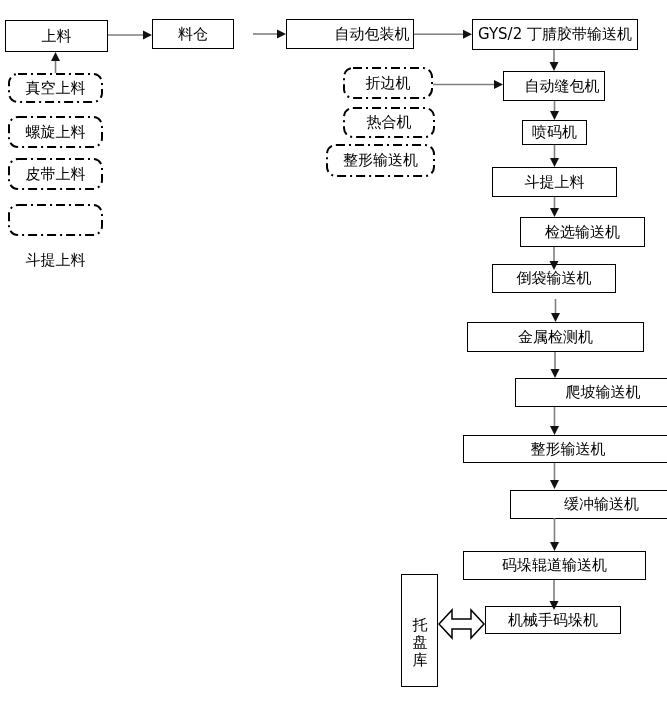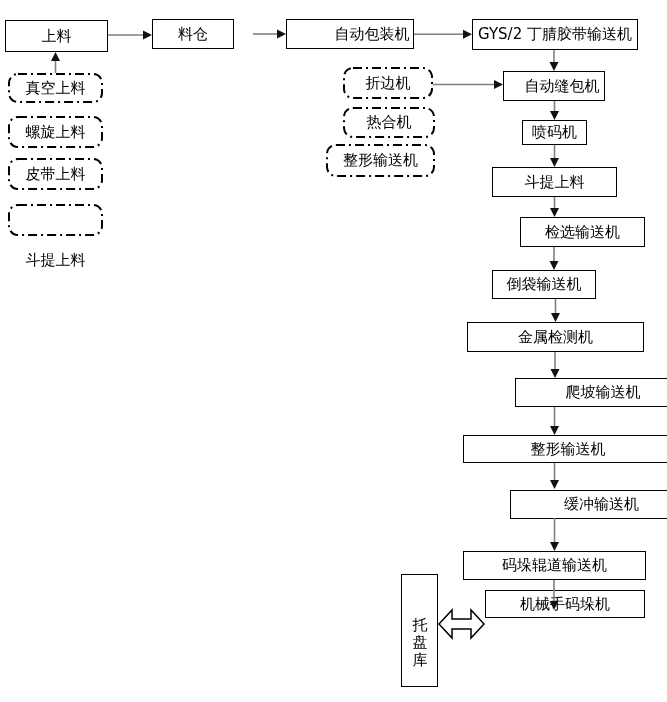--- a/index.html
+++ b/index.html
@@ -61,39 +61,39 @@
     </div>
     <div class="node solid" style="left: 522px; top: 120px; width: 65px; height: 25px;">
       <span>喷码机</span>
     </div>
     <div class="node solid" style="left: 492px; top: 167px; width: 125px; height: 30px;">
       <span>斗提上料</span>
     </div>
     <div class="node solid" style="left: 520px; top: 217px; width: 125px; height: 30px;">
       <span>检选输送机</span>
     </div>
-    <div class="node solid" style="left: 492px; top: 270px; width: 104px; height: 29px;">
+    <div class="node solid" style="left: 492px; top: 264px; width: 124px; height: 29px;">
       <span>倒袋输送机</span>
     </div>
     <div class="node solid" style="left: 467px; top: 322px; width: 177px; height: 30px;">
       <span>金属检测机</span>
     </div>
     <div class="node solid" style="left: 467px; top: 378px; width: 176px; height: 29px; margin-left: 48px;">
       <span>爬坡输送机</span>
     </div>
     <div class="node solid" style="left: 463px; top: 435px; width: 210px; height: 28px;">
       <span>整形输送机</span>
     </div>
     <div class="node solid" style="left: 463px; top: 490px; width: 183px; height: 29px; margin-left: 47px;">
       <span>缓冲输送机</span>
     </div>
     <div class="node solid" style="left: 463px; top: 551px; width: 183px; height: 29px;">
       <span>码垛辊道输送机</span>
     </div>
-    <div class="node solid" style="left: 485px; top: 590px; width: 160px; height: 28px;">
+    <div class="node solid" style="left: 485px; top: 606px; width: 136px; height: 28px;">
       <span>机械手码垛机</span>
     </div>
     <div class="node solid vertical" style="left: 401px; top: 574px; width: 37px; height: 113px;">
       <span>托盘库</span>
     </div>
     <svg id="arrows" width="667" height="702" viewBox="0 0 667 702">
       <rect x="9" y="74" width="93" height="28" rx="9" fill="none" stroke="#000000" stroke-width="2" stroke-dasharray="9 4 2 4"></rect>
       <rect x="9" y="117" width="93" height="30" rx="9" fill="none" stroke="#000000" stroke-width="2" stroke-dasharray="9 4 2 4"></rect>
       <rect x="9" y="159" width="93" height="30" rx="9" fill="none" stroke="#000000" stroke-width="2" stroke-dasharray="9 4 2 4"></rect>
       <rect x="9" y="205" width="93" height="30" rx="9" fill="none" stroke="#000000" stroke-width="2" stroke-dasharray="9 4 2 4"></rect>

